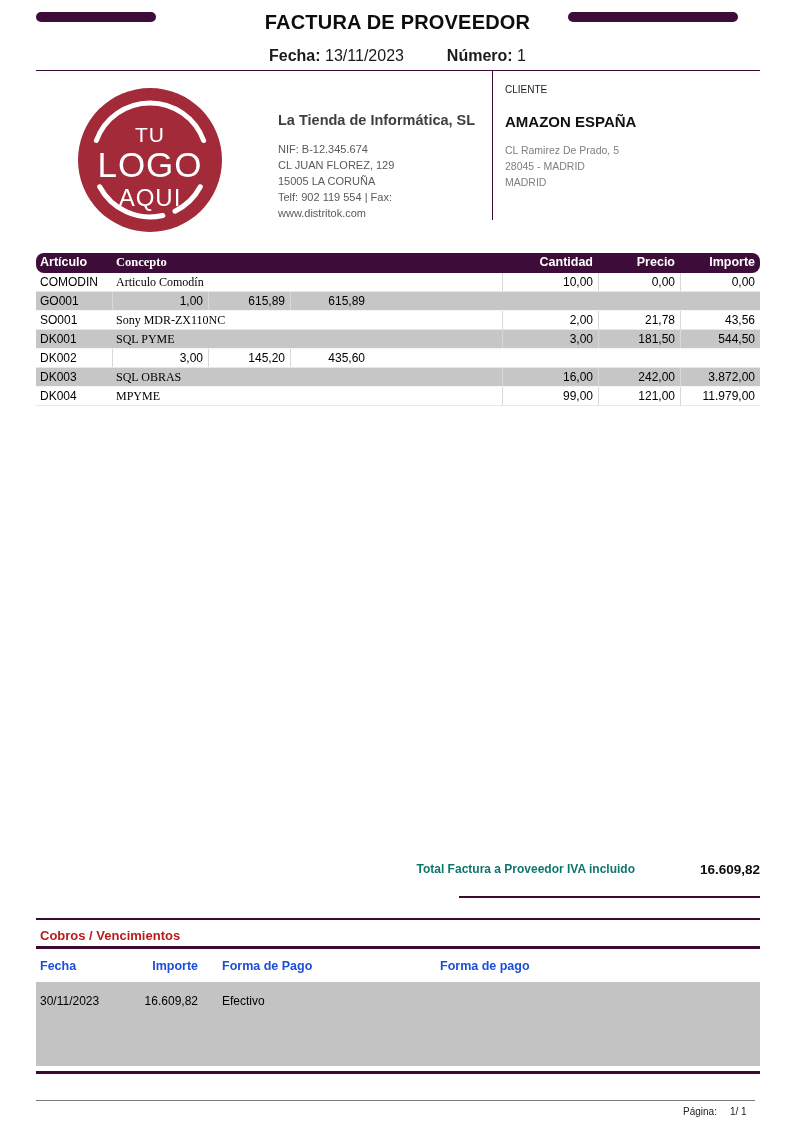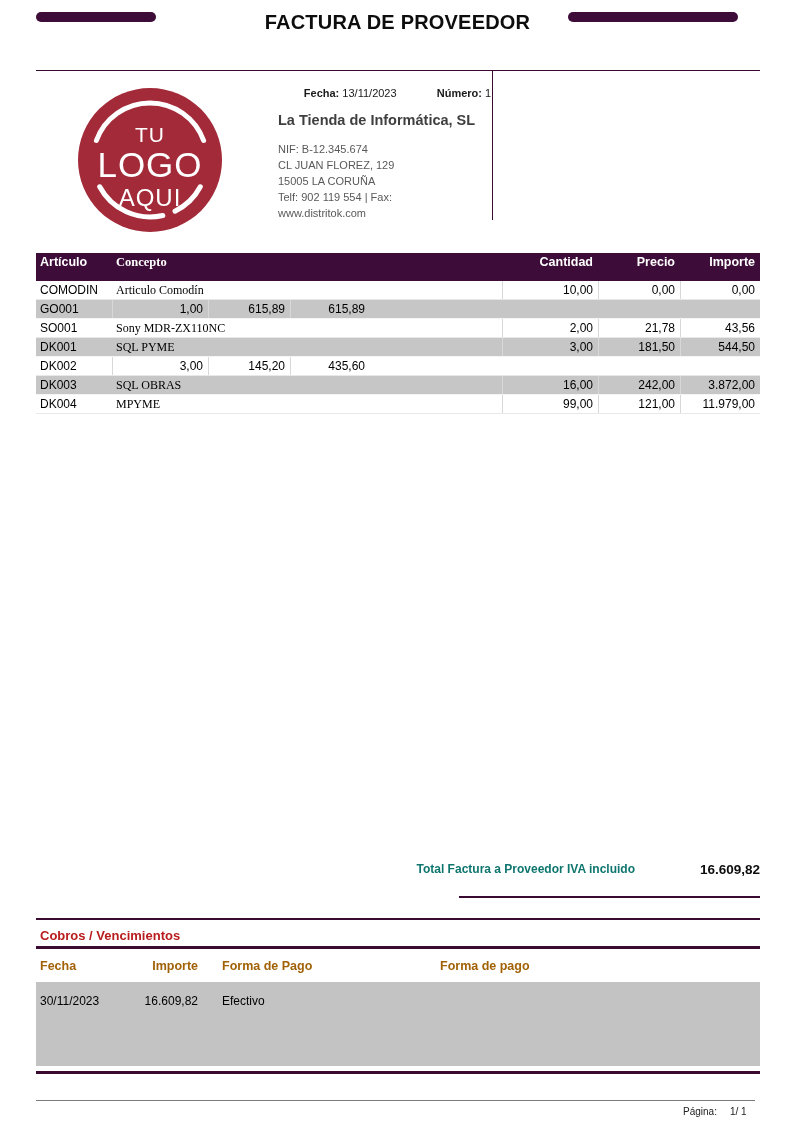--- a/index.html
+++ b/index.html
@@ -8,56 +8,56 @@
     font-family:"Liberation Sans", sans-serif;color:#000;
   }
   
   .deco-bar{position:absolute;height:10px;background:#3d0c38;border-radius:5px;top:12px;}
   .bar-left{left:36px;width:120px;}
   .bar-right{left:568px;width:170px;}
   .doc-title{
     position:absolute;left:0;right:0;top:11px;text-align:center;
     font-size:20px;font-weight:bold;letter-spacing:.2px;color:#0d0d0d;margin:0;
   }
-  .meta-row{position:absolute;left:0;right:0;top:47px;text-align:center;font-size:11px;color:#1a1a1a;margin-top:40px;}
+  .meta-row{position:absolute;left:0;right:0;top:47px;text-align:center;font-size:16px;color:#1a1a1a;}
   .meta-row .lbl{font-weight:bold;}
   .meta-row .gap{display:inline-block;width:34px;}
   .rule-top{position:absolute;left:36px;width:724px;top:70px;height:1px;background:#3a0a33;}
   
   .logo-wrap{position:absolute;left:78px;top:88px;width:144px;height:144px;}
   .supplier{position:absolute;left:278px;top:112px;width:210px;}
   .supplier .name{font-size:14.5px;font-weight:bold;color:#3f3f3f;margin-bottom:13px;}
   .supplier .line{font-size:11px;color:#595959;line-height:16px;}
   .vline{position:absolute;left:492px;top:70px;width:1px;height:150px;background:#3a0a33;}
   .client{position:absolute;left:505px;top:84px;width:250px;}
   .client .tag{font-size:10px;color:#1a1a1a;margin-bottom:18px;}
   .client .name{font-size:15px;font-weight:bold;color:#111;margin-bottom:12px;}
   .client .line{font-size:10.5px;color:#808080;line-height:16px;}
   
   .items{position:absolute;left:36px;top:253px;width:724px;font-size:12px;}
   .irow{display:flex;width:724px;height:19px;line-height:18px;box-sizing:border-box;border-bottom:1px solid #e8e8e8;}
-  .ihead{height:28px;line-height:19px;background:#3d0c38;color:#fff;font-weight:bold;font-size:12.5px;border-bottom:none;}
+  .ihead{height:20px;line-height:19px;background:#3d0c38;color:#fff;font-weight:bold;font-size:12.5px;border-bottom:none;border-radius:8px;}
   .c-art{width:76px;padding-left:4px;box-sizing:border-box;}
   .c-con{width:390px;padding-left:4px;box-sizing:border-box;font-family:Liberation Serif, serif;}
   .c-cant{width:96px;text-align:right;padding-right:5px;box-sizing:border-box;}
   .c-prec{width:82px;text-align:right;padding-right:5px;box-sizing:border-box;}
   .c-imp{width:80px;text-align:right;padding-right:5px;box-sizing:border-box;}
   .irow.alt{background:#c6c6c6;border-bottom:1px solid #f5f5f5;}
   .irow:not(.ihead) .c-cant,.irow:not(.ihead) .c-prec,.irow:not(.ihead) .c-imp{border-left:1px solid #d8d8d8;}
   
   .total-row{position:absolute;left:36px;top:862px;width:724px;height:18px;}
   .total-label{position:absolute;right:125px;font-size:12px;font-weight:bold;color:#0f766e;}
   .total-value{position:absolute;right:0;font-size:13.5px;font-weight:bold;color:#0d0d0d;}
   .total-underline{position:absolute;left:459px;top:896px;width:301px;height:2px;background:#3a0a33;}
   
   .pay-line1{position:absolute;left:36px;top:918px;width:724px;height:2px;background:#3a0a33;}
   .pay-title{position:absolute;left:40px;top:928px;font-size:13px;font-weight:bold;color:#b91c1c;}
   .pay-line2{position:absolute;left:36px;top:946px;width:724px;height:3px;background:#3a0a33;}
   .pay-head,.pay-row{display:flex;width:724px;font-size:12.5px;box-sizing:border-box;}
-  .pay-head{position:absolute;left:36px;top:959px;font-weight:bold;color:#a16207;}
+  .pay-head{position:absolute;left:36px;top:959px;font-weight:bold;color:#1d4ed8;}
   .pay-gray{position:absolute;left:36px;top:982px;width:724px;height:84px;background:#c3c3c3;}
   .pay-row{padding-top:12px;font-size:12px;font-weight:normal;color:#000;}
   .p-fecha{width:94px;padding-left:4px;box-sizing:border-box;}
   .p-imp{width:68px;text-align:right;box-sizing:border-box;}
   .p-sp{width:24px;}
   .p-forma{width:218px;box-sizing:border-box;}
   .p-cuenta{flex:1;box-sizing:border-box;}
   .pay-line3{position:absolute;left:36px;top:1071px;width:724px;height:3px;background:#3a0a33;}
   
   .foot-rule{position:absolute;left:36px;top:1100px;width:719px;height:1px;background:#7a7a7a;}
@@ -98,20 +98,27 @@
     <div class="name">La Tienda de Informática, SL</div>
     <div class="line">NIF: B-12.345.674</div>
     <div class="line">CL JUAN FLOREZ, 129</div>
     <div class="line">15005 LA CORUÑA</div>
     <div class="line">Telf: 902 119 554 | Fax:</div>
     <div class="line">www.distritok.com</div>
   </div>
 
   <div class="vline"></div>
 
+  <div class="client">
+    <div class="tag">CLIENTE</div>
+    <div class="name">AMAZON ESPAÑA</div>
+    <div class="line">CL Ramirez De Prado, 5</div>
+    <div class="line">28045 - MADRID</div>
+    <div class="line">MADRID</div>
+  </div>
 
   <div class="items">
     <div class="irow ihead">
       <div class="c-art">Artículo</div>
       <div class="c-con">Concepto</div>
       <div class="c-cant">Cantidad</div>
       <div class="c-prec">Precio</div>
       <div class="c-imp">Importe</div>
     </div>
     <div class="irow">

